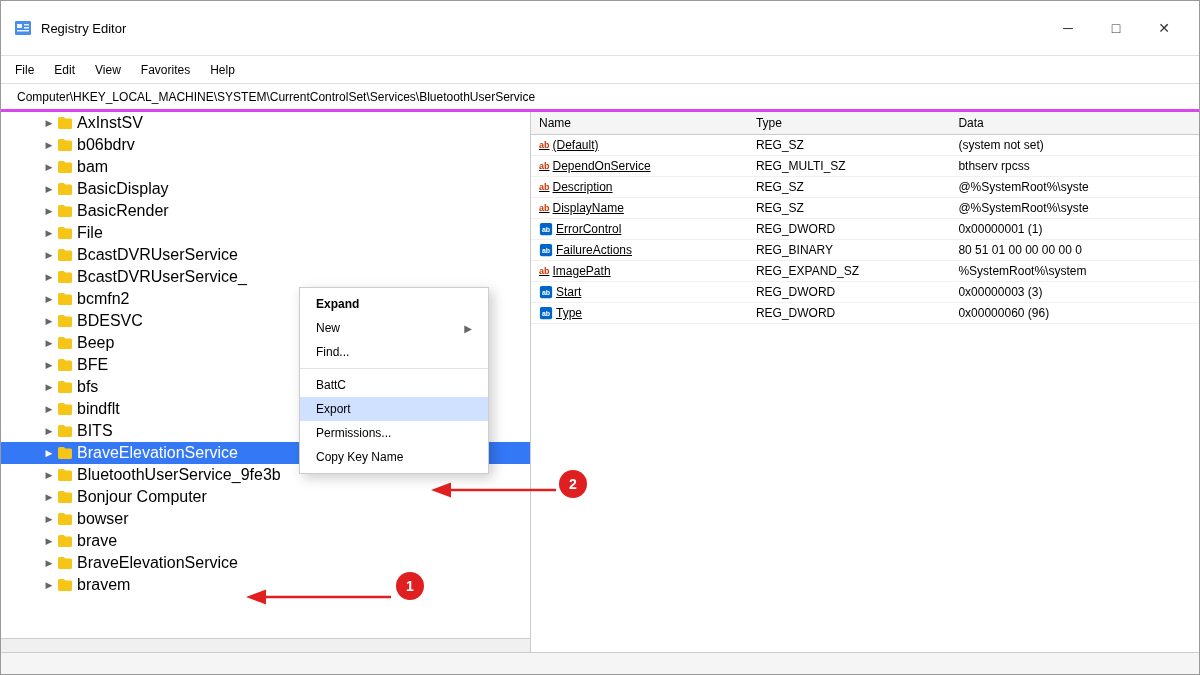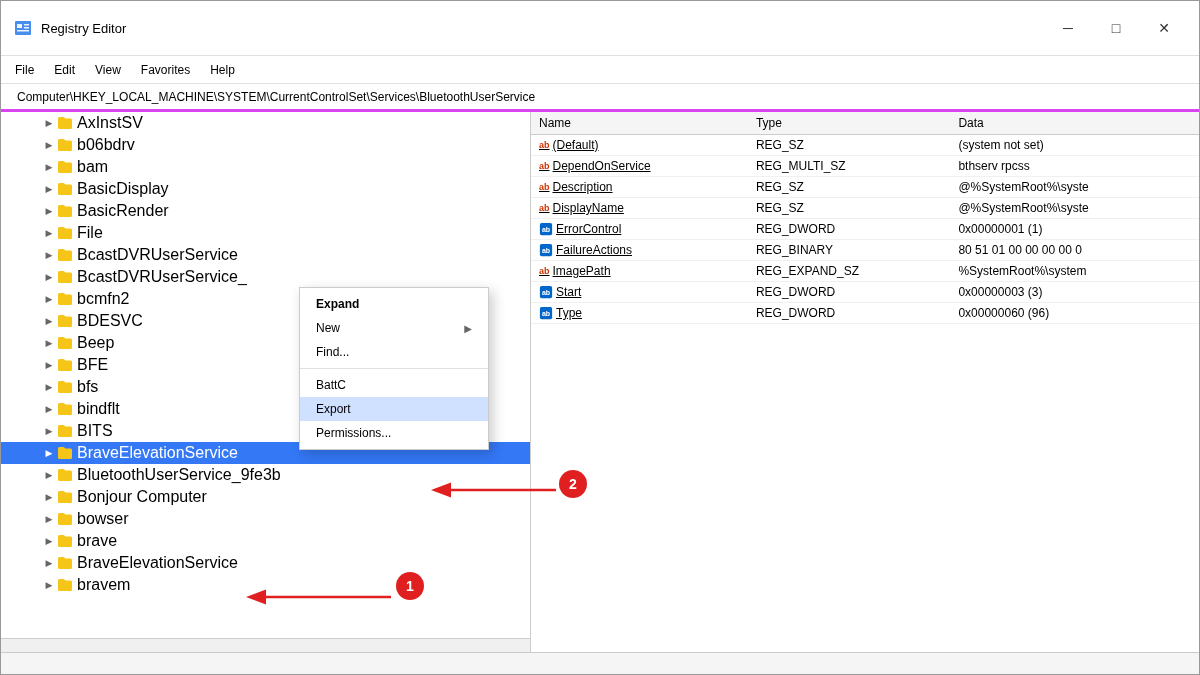--- a/index.html
+++ b/index.html
@@ -549,20 +549,23 @@
       <div class="ctx-separator"></div>
       <div class="ctx-item">
         <span>BattC</span>
       </div>
       <div class="ctx-item" style="background:#d0e0ff;">
         <span>Export</span>
       </div>
       <div class="ctx-item">
         <span>Permissions...</span>
       </div>
+      <div class="ctx-item">
+        <span>Copy Key Name</span>
+      </div>
     </div>
 
     <div class="annotation-circle" style="left: 395px; top: 460px;">
       <span>1</span>
     </div>
 
     <svg class="red-arrow" style="left:240px; top:470px; width:160px; height:30px;" viewBox="0 0 160 30">
       <defs>
         <marker id="arrowhead1" markerWidth="8" markerHeight="8" refX="6" refY="3" orient="auto">
           <polygon points="0 0, 8 3, 0 6" fill="#e02020"></polygon>

